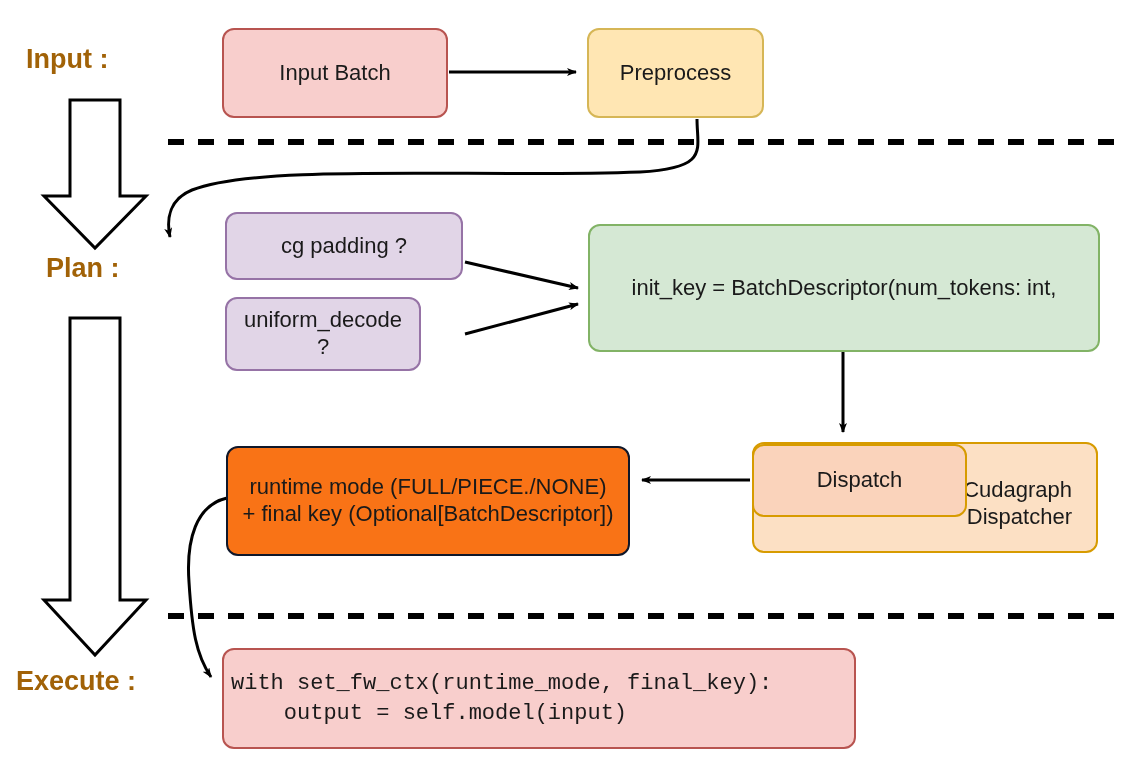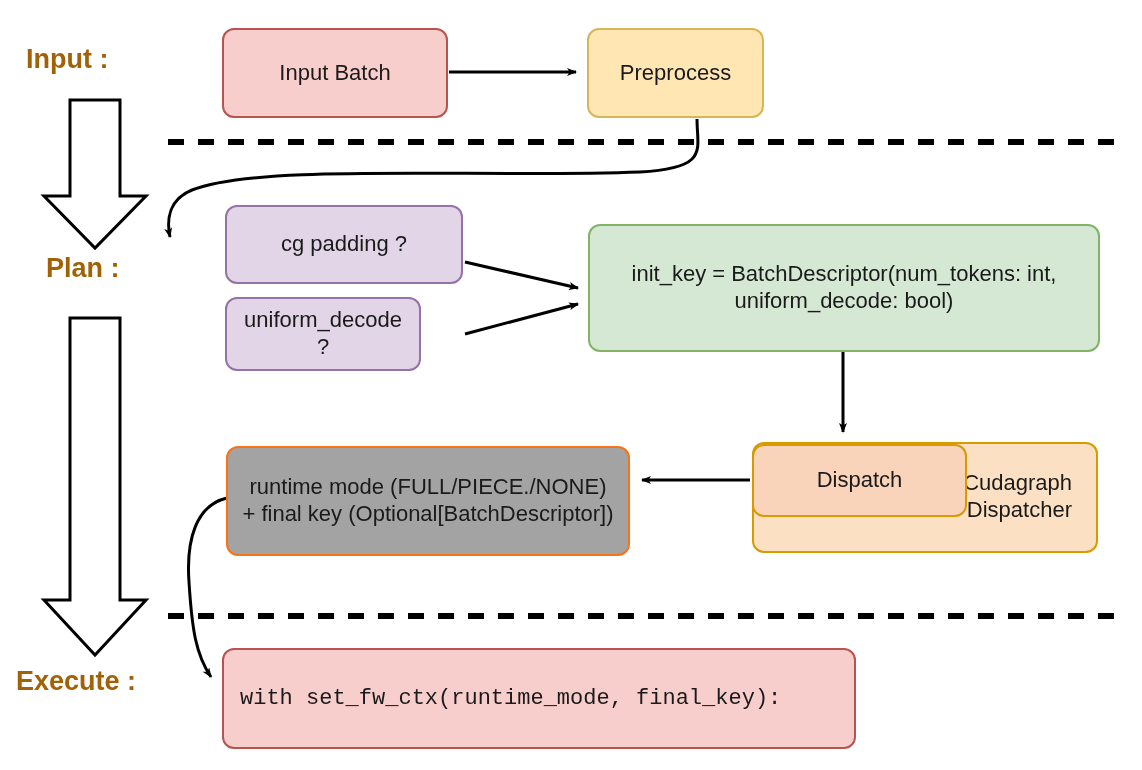--- a/index.html
+++ b/index.html
@@ -43,33 +43,33 @@
     font-family: Liberation Sans, sans-serif;
     font-size: 22px;
     color: #1a1a1a;
     line-height: 1.22;
     padding: 4px 10px;
   }
   .node-pink   { background: #f8cecc; border: 2px solid #b85450; }
   .node-yellow { background: #ffe6b3; border: 2px solid #d6b656; }
   .node-purple { background: #e1d5e7; border: 2px solid #9673a6; }
   .node-green  { background: #d5e8d4; border: 2px solid #82b366; }
-  .node-blue   { background: #a3a3a3; border: 2px solid #f97316; }
+  .node-blue   { background: #f97316; border: 2px solid #0f172a; }
   .node-orange-outer { background: #fce0c4; border: 2px solid #d79b00; }
   .node-orange-inner { background: #fad3bb; border: 2px solid #d79b00; }
   .node-code {
     background: #f8cecc;
     border: 2px solid #b85450;
     font-family: "Liberation Mono", monospace;
     font-size: 22px;
     justify-content: flex-start;
     align-items: center;
     text-align: left;
     white-space: pre;
-    padding-left: 16px;
+    padding-left: 7px;
     line-height: 1.32;
   }
   .node-label { display: block; }
 </style>
 </head>
 <body>
 
 <div id="stage">
 
   <svg class="svg-layer" viewBox="0 0 1142 770">
@@ -106,44 +106,44 @@
   <div class="stage-label" style="left:16px; top:666px;">Execute :</div>
 
   <div class="node node-pink" style="left:222px; top:28px; width:226px; height:90px;">
     <span class="node-label">Input Batch</span>
   </div>
 
   <div class="node node-yellow" style="left:587px; top:28px; width:177px; height:90px;">
     <span class="node-label">Preprocess</span>
   </div>
 
-  <div class="node node-purple" style="left:225px; top:205px; width:238px; height:79px;">
+  <div class="node node-purple" style="left:225px; top:212px; width:238px; height:68px;">
     <span class="node-label">cg padding ?</span>
   </div>
 
   <div class="node node-purple" style="left:225px; top:297px; width:196px; height:74px;">
     <span class="node-label">uniform_decode ?</span>
   </div>
 
   <div class="node node-green" style="left:588px; top:224px; width:512px; height:128px; flex-direction:column;">
     <span class="node-label">init_key = BatchDescriptor(num_tokens: int,</span>
-    <span class="node-label">uniform_decode: bool)</span>
   </div>
 
   <div class="node node-orange-outer" style="left:752px; top:442px; width:346px; height:111px; justify-content:flex-end; align-items:center; flex-direction:column; padding-top:14px; padding-right:24px;">
     <span class="node-label" style="margin-left:auto; margin-right:0;">Cudagraph</span>
-    <span class="node-label" style="margin-left:auto; margin-right:0; margin-bottom:23px;">Dispatcher</span>
+    <span class="node-label" style="margin-left:auto; margin-right:0; margin-bottom:16px;">Dispatcher</span>
   </div>
 
   <div class="node node-orange-inner" style="left:752px; top:444px; width:215px; height:73px;">
     <span class="node-label">Dispatch</span>
   </div>
 
   <div class="node node-blue" style="left:226px; top:446px; width:404px; height:110px; flex-direction:column;">
     <span class="node-label">runtime mode (FULL/PIECE./NONE)</span>
     <span class="node-label">+ final key (Optional[BatchDescriptor])</span>
   </div>
 
   <div class="node node-code" style="left:222px; top:648px; width:634px; height:101px; flex-direction:column; align-items:flex-start; justify-content:center;">
     <span class="node-label">with set_fw_ctx(runtime_mode, final_key):</span>
+    <span class="node-label">    output = self.model(input)</span>
   </div>
 
 </div>
 
 </body></html>

